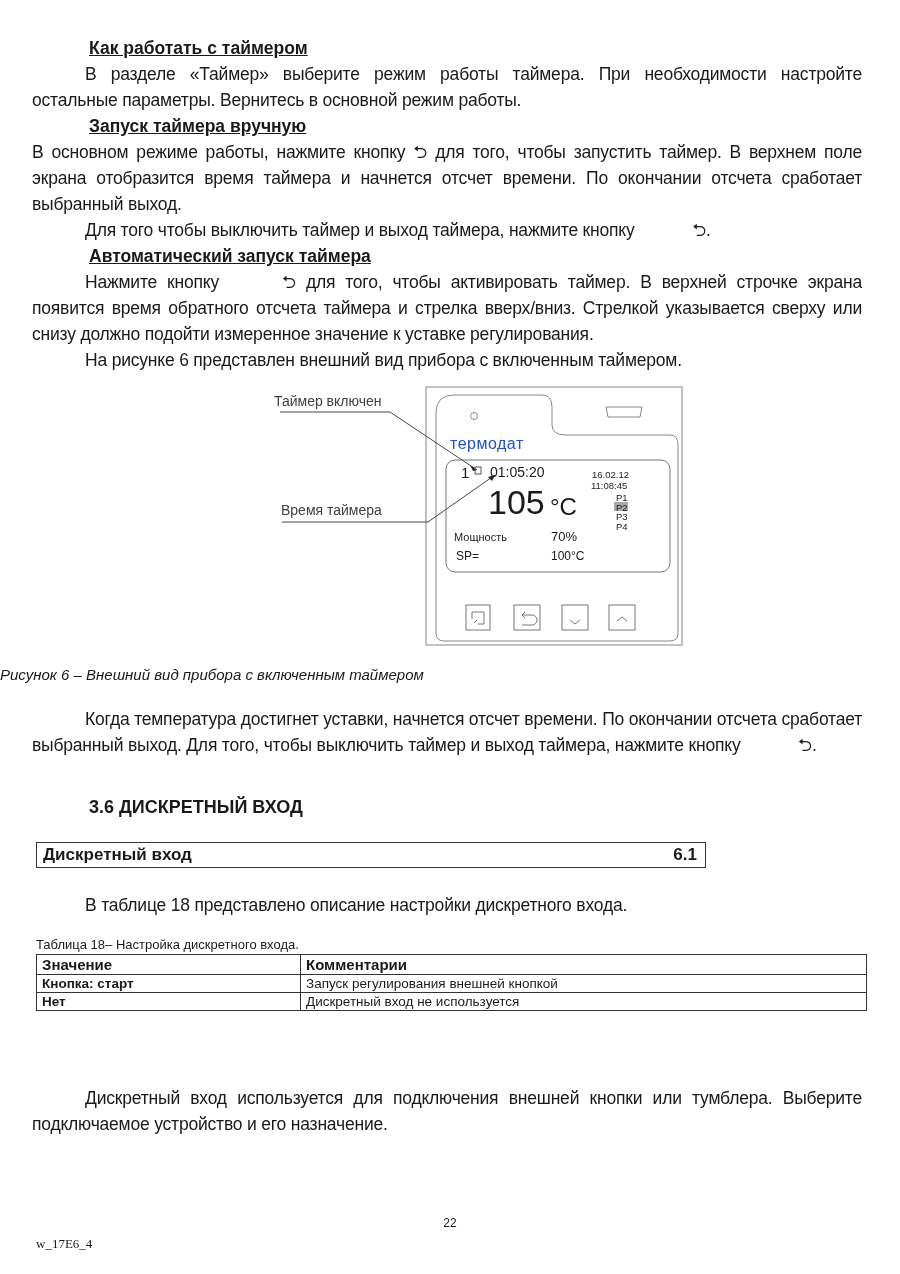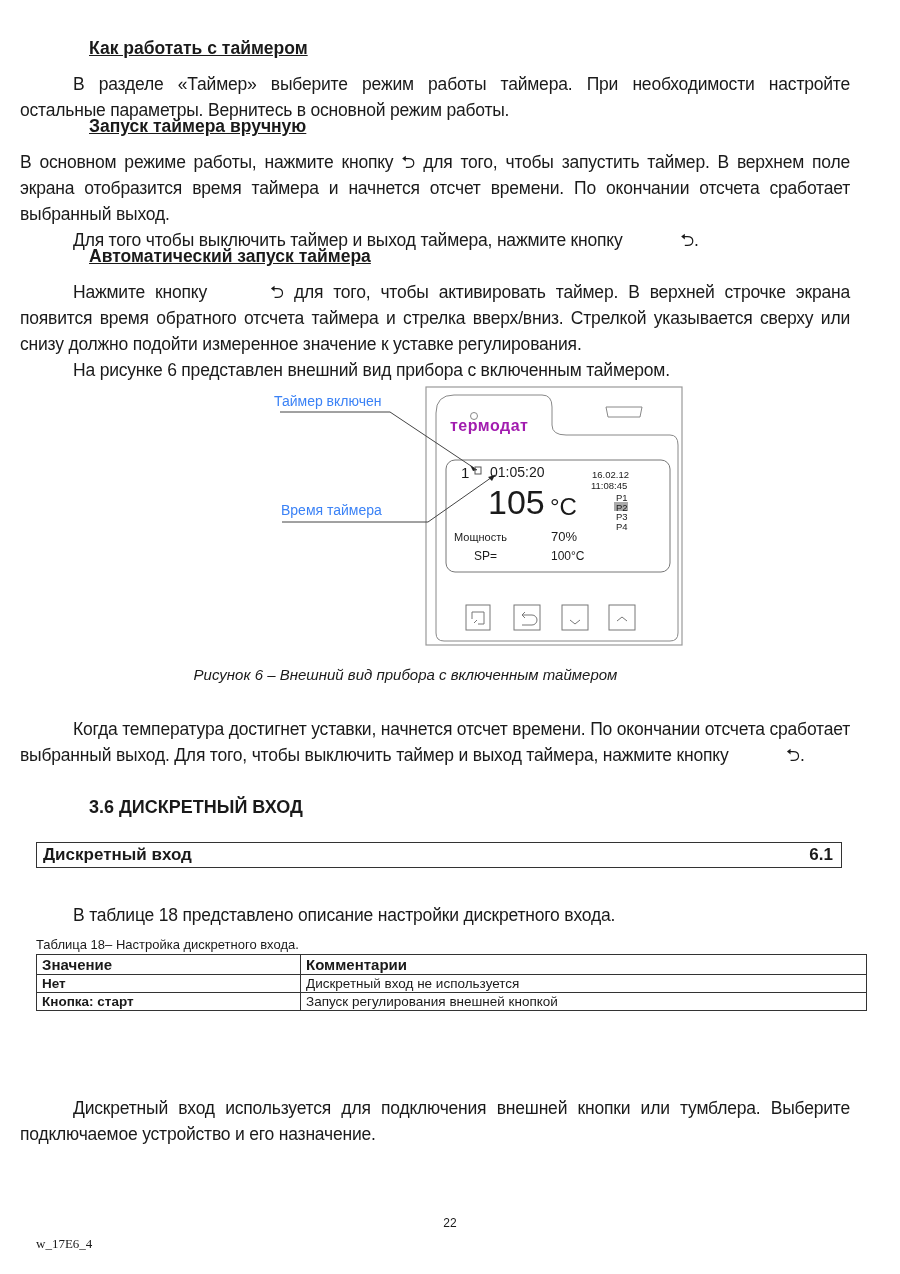--- a/index.html
+++ b/index.html
@@ -1,37 +1,37 @@
 <!DOCTYPE html>
 <html><head>
 <meta charset="utf-8">
 <style>
   html, body { margin:0; padding:0; background:#ffffff; }
   body { width:900px; height:1274px; position:relative; overflow:hidden;
          font-family:"Liberation Sans", sans-serif; color:#1a1a1a; }
-  .txt { position:absolute; left:20px; width:830px; font-size:17.5px; line-height:26px;
-         text-align:justify; font-family:"Liberation Sans", sans-serif; letter-spacing:-0.2px;margin-top:10px; }
+  .txt { position:absolute; left:32px; width:830px; font-size:17.5px; line-height:26px;
+         text-align:justify; font-family:"Liberation Sans", sans-serif; letter-spacing:-0.2px; }
   .ind { text-indent:53px; }
   .h-u { position:absolute; left:89px; font-weight:bold; text-decoration:underline; font-size:17.5px; line-height:26px; }
   .ico { display:inline-block; font-weight:normal; }
-  .caption { position:absolute; left:0; width:717px; text-align:center; top:666px; font-style:italic; font-size:15px;padding-left:47px; }
+  .caption { position:absolute; left:0; width:717px; top:666px; font-style:italic; font-size:15px; }
   .section { position:absolute; left:89px; top:797px; font-weight:bold; font-size:18px; }
-  .boxbar { position:absolute; left:36px; top:842px; width:806px; height:26px; border:1px solid #333;
+  .boxbar { position:absolute; left:36px; top:842px; width:670px; height:26px; border:1px solid #333;
             box-sizing:border-box; display:flex; justify-content:space-between; align-items:center;
             padding:0 8px 0 6px; font-weight:bold; font-size:17px; }
   .tcap { position:absolute; left:36px; top:937px; font-size:13px; }
   table.t18 { position:absolute; left:36px; top:954px; width:831px; border-collapse:collapse; font-size:13.5px; }
   table.t18 td { border:1px solid #333; padding:0 5px; height:17px; line-height:17px;margin-top:28px; }
   table.t18 td.c1 { width:253px; font-weight:bold; }
   table.t18 tr.hdr td { font-weight:bold; font-size:15px; height:19px; }
   .pgnum { position:absolute; left:0; width:900px; text-align:center; top:1216px; font-size:12px; }
   .docid { position:absolute; left:36px; top:1236px; font-size:13px; font-family:"Liberation Serif", serif; }
   
   .fig { position:absolute; left:260px; top:385px; width:430px; height:265px; }
-  .lbl { position:absolute; font-size:14px; color:#3b82f6; }
+  .lbl { position:absolute; font-size:14px; color:#404040; }
 </style>
 </head>
 <body>
 
 <div class="h-u" style="top:35px">Как работать с таймером</div>
 <div class="txt ind" style="top:61px">В разделе «Таймер» выберите режим работы таймера. При необходимости настройте остальные параметры. Вернитесь в основной режим работы.</div>
 
 <div class="h-u" style="top:113px">Запуск таймера вручную</div>
 <div class="txt" style="top:139px">
   <span>В основном режиме работы, нажмите кнопку</span>
@@ -70,36 +70,36 @@
     <rect x="302" y="220" width="26" height="25" fill="#fff" stroke="#777"></rect>
     <rect x="349" y="220" width="26" height="25" fill="#fff" stroke="#777"></rect>
     <path d="M212 227 h12 v12 h-6 M212 227 v7 M214 238 l3-3" fill="none" stroke="#777"></path>
     <path d="M262 230 h10 a5 5 0 0 1 0 10 h-10 M262 230 l3-3 M262 230 l3 3" fill="none" stroke="#777"></path>
     <path d="M310 235 l5 4 l5-4" fill="none" stroke="#777"></path>
     <path d="M357 236 l5-4 l5 4" fill="none" stroke="#777"></path>
     <rect x="215" y="82" width="6" height="7" fill="none" stroke="#555"></rect>
   </svg>
   <div class="lbl" style="left:14px;top:8px">Таймер включен</div>
   <div class="lbl" style="left:21px;top:117px">Время таймера</div>
-  <div style="position:absolute;left:190px;top:32px;font-size:16px;font-weight:bold;letter-spacing:0.5px;color:#a21caf">термодат</div>
+  <div style="position:absolute;left:190px;top:50px;font-size:16px;font-weight:normal;letter-spacing:0.5px;color:#1d4ed8">термодат</div>
   <div style="position:absolute;left:201px;top:79px;font-size:15px">1</div>
   <div style="position:absolute;left:230px;top:79px;font-size:14px">01:05:20</div>
   <div style="position:absolute;left:332px;top:84px;font-size:9.5px">16.02.12</div>
   <div style="position:absolute;left:331px;top:95px;font-size:9.5px">11:08:45</div>
   <div style="position:absolute;left:228px;top:98px;font-size:34px">105</div>
   <div style="position:absolute;left:290px;top:108px;font-size:24px">°C</div>
   <div style="position:absolute;left:356px;top:108px;font-size:9.5px;line-height:9.5px">
     <div>P1</div>
     <div>P2</div>
     <div>P3</div>
     <div>P4</div>
   </div>
   <div style="position:absolute;left:194px;top:146px;font-size:11px">Мощность</div>
   <div style="position:absolute;left:291px;top:144px;font-size:13px">70%</div>
-  <div style="position:absolute;left:214px;top:164px;font-size:12px">SP=</div>
+  <div style="position:absolute;left:196px;top:164px;font-size:12px">SP=</div>
   <div style="position:absolute;left:291px;top:164px;font-size:12px">100°C</div>
 </div>
 
 <div class="caption">Рисунок 6 – Внешний вид прибора с включенным таймером</div>
 
 <div class="txt ind" style="top:706px">
   <span>Когда температура достигнет уставки, начнется отсчет времени. По окончании отсчета сработает выбранный выход. Для того, чтобы выключить таймер и выход таймера, нажмите кнопку</span>
   <span class="ico">⮌</span><span>.</span>
 </div>
 
@@ -113,26 +113,26 @@
 <div class="txt ind" style="top:892px">В таблице 18 представлено описание настройки дискретного входа.</div>
 
 <div class="tcap">Таблица 18– Настройка дискретного входа.</div>
 <table class="t18">
   <tbody>
       <tr class="hdr">
     <td class="c1">Значение</td>
     <td>Комментарии</td>
   </tr>
   <tr>
+    <td class="c1">Кнопка: старт</td>
+    <td>Запуск регулирования внешней кнопкой</td>
+  </tr>
+  <tr>
     <td class="c1">Нет</td>
     <td>Дискретный вход не используется</td>
-  </tr>
-  <tr>
-    <td class="c1">Кнопка: старт</td>
-    <td>Запуск регулирования внешней кнопкой</td>
   </tr>
 </tbody>
   </table>
 
 <div class="txt ind" style="top:1085px">Дискретный вход используется для подключения внешней кнопки или тумблера. Выберите подключаемое устройство и его назначение.</div>
 
 <div class="pgnum">22</div>
 <div class="docid">w_17E6_4</div>
 
 </body></html>

